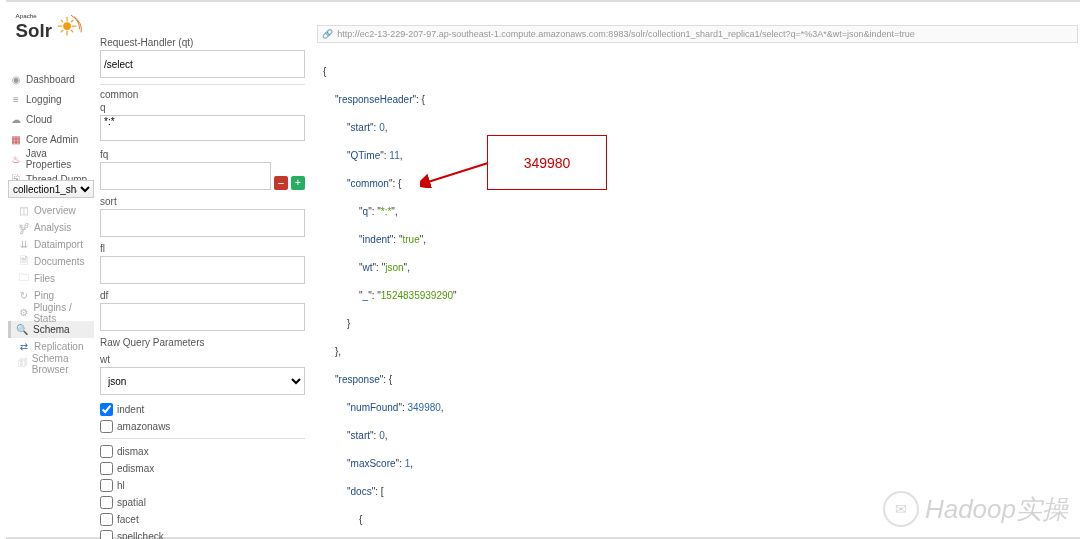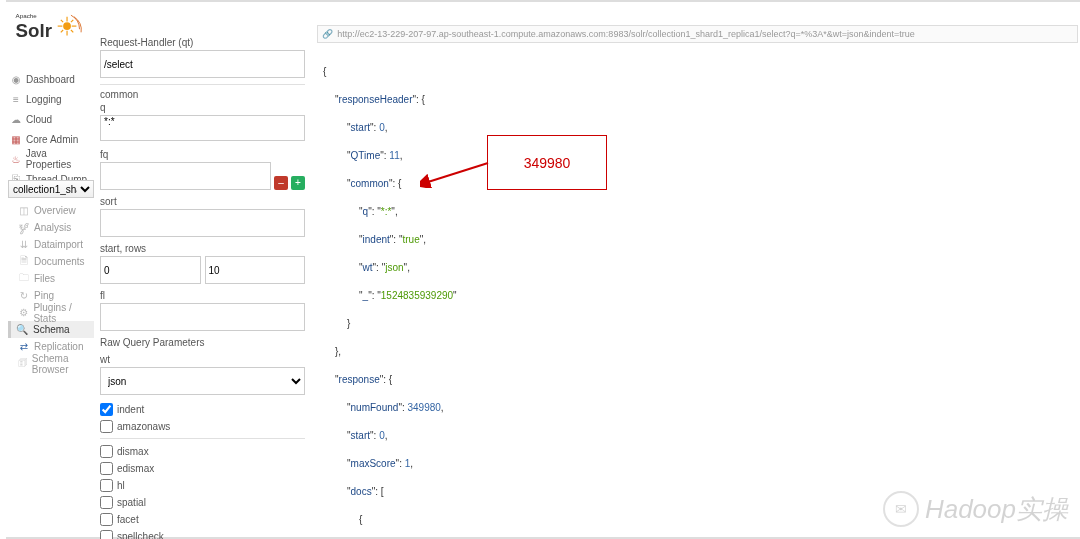--- a/index.html
+++ b/index.html
@@ -173,28 +173,25 @@
       <input class="form-input" value="" style="">
       <button class="btn-tiny btn-red">–</button>
       <button class="btn-tiny btn-green">+</button>
     </div>
   </div>
   <div class="form-group">
     <label class="form-label">sort</label>
     <input class="form-input" value="" style="">
   </div>
   <div class="form-group">
-    <label class="form-label">start, rows</label>
-    <div class="row2">
-      <input class="form-input" value="0" style="">
-      <input class="form-input" value="10" style="">
-    </div>
-  </div>
-  <div class="form-group">
     <label class="form-label">fl</label>
+    <input class="form-input" value="" style="">
+  </div>
+  <div class="form-group">
+    <label class="form-label">df</label>
     <input class="form-input" value="" style="">
   </div>
   <div class="form-group">
     <label class="form-label">Raw Query Parameters</label>
   </div>
   <div class="form-group">
     <label class="form-label">wt</label>
     <select class="form-input"><option>json</option></select>
   </div>
   <div class="cb-row">

